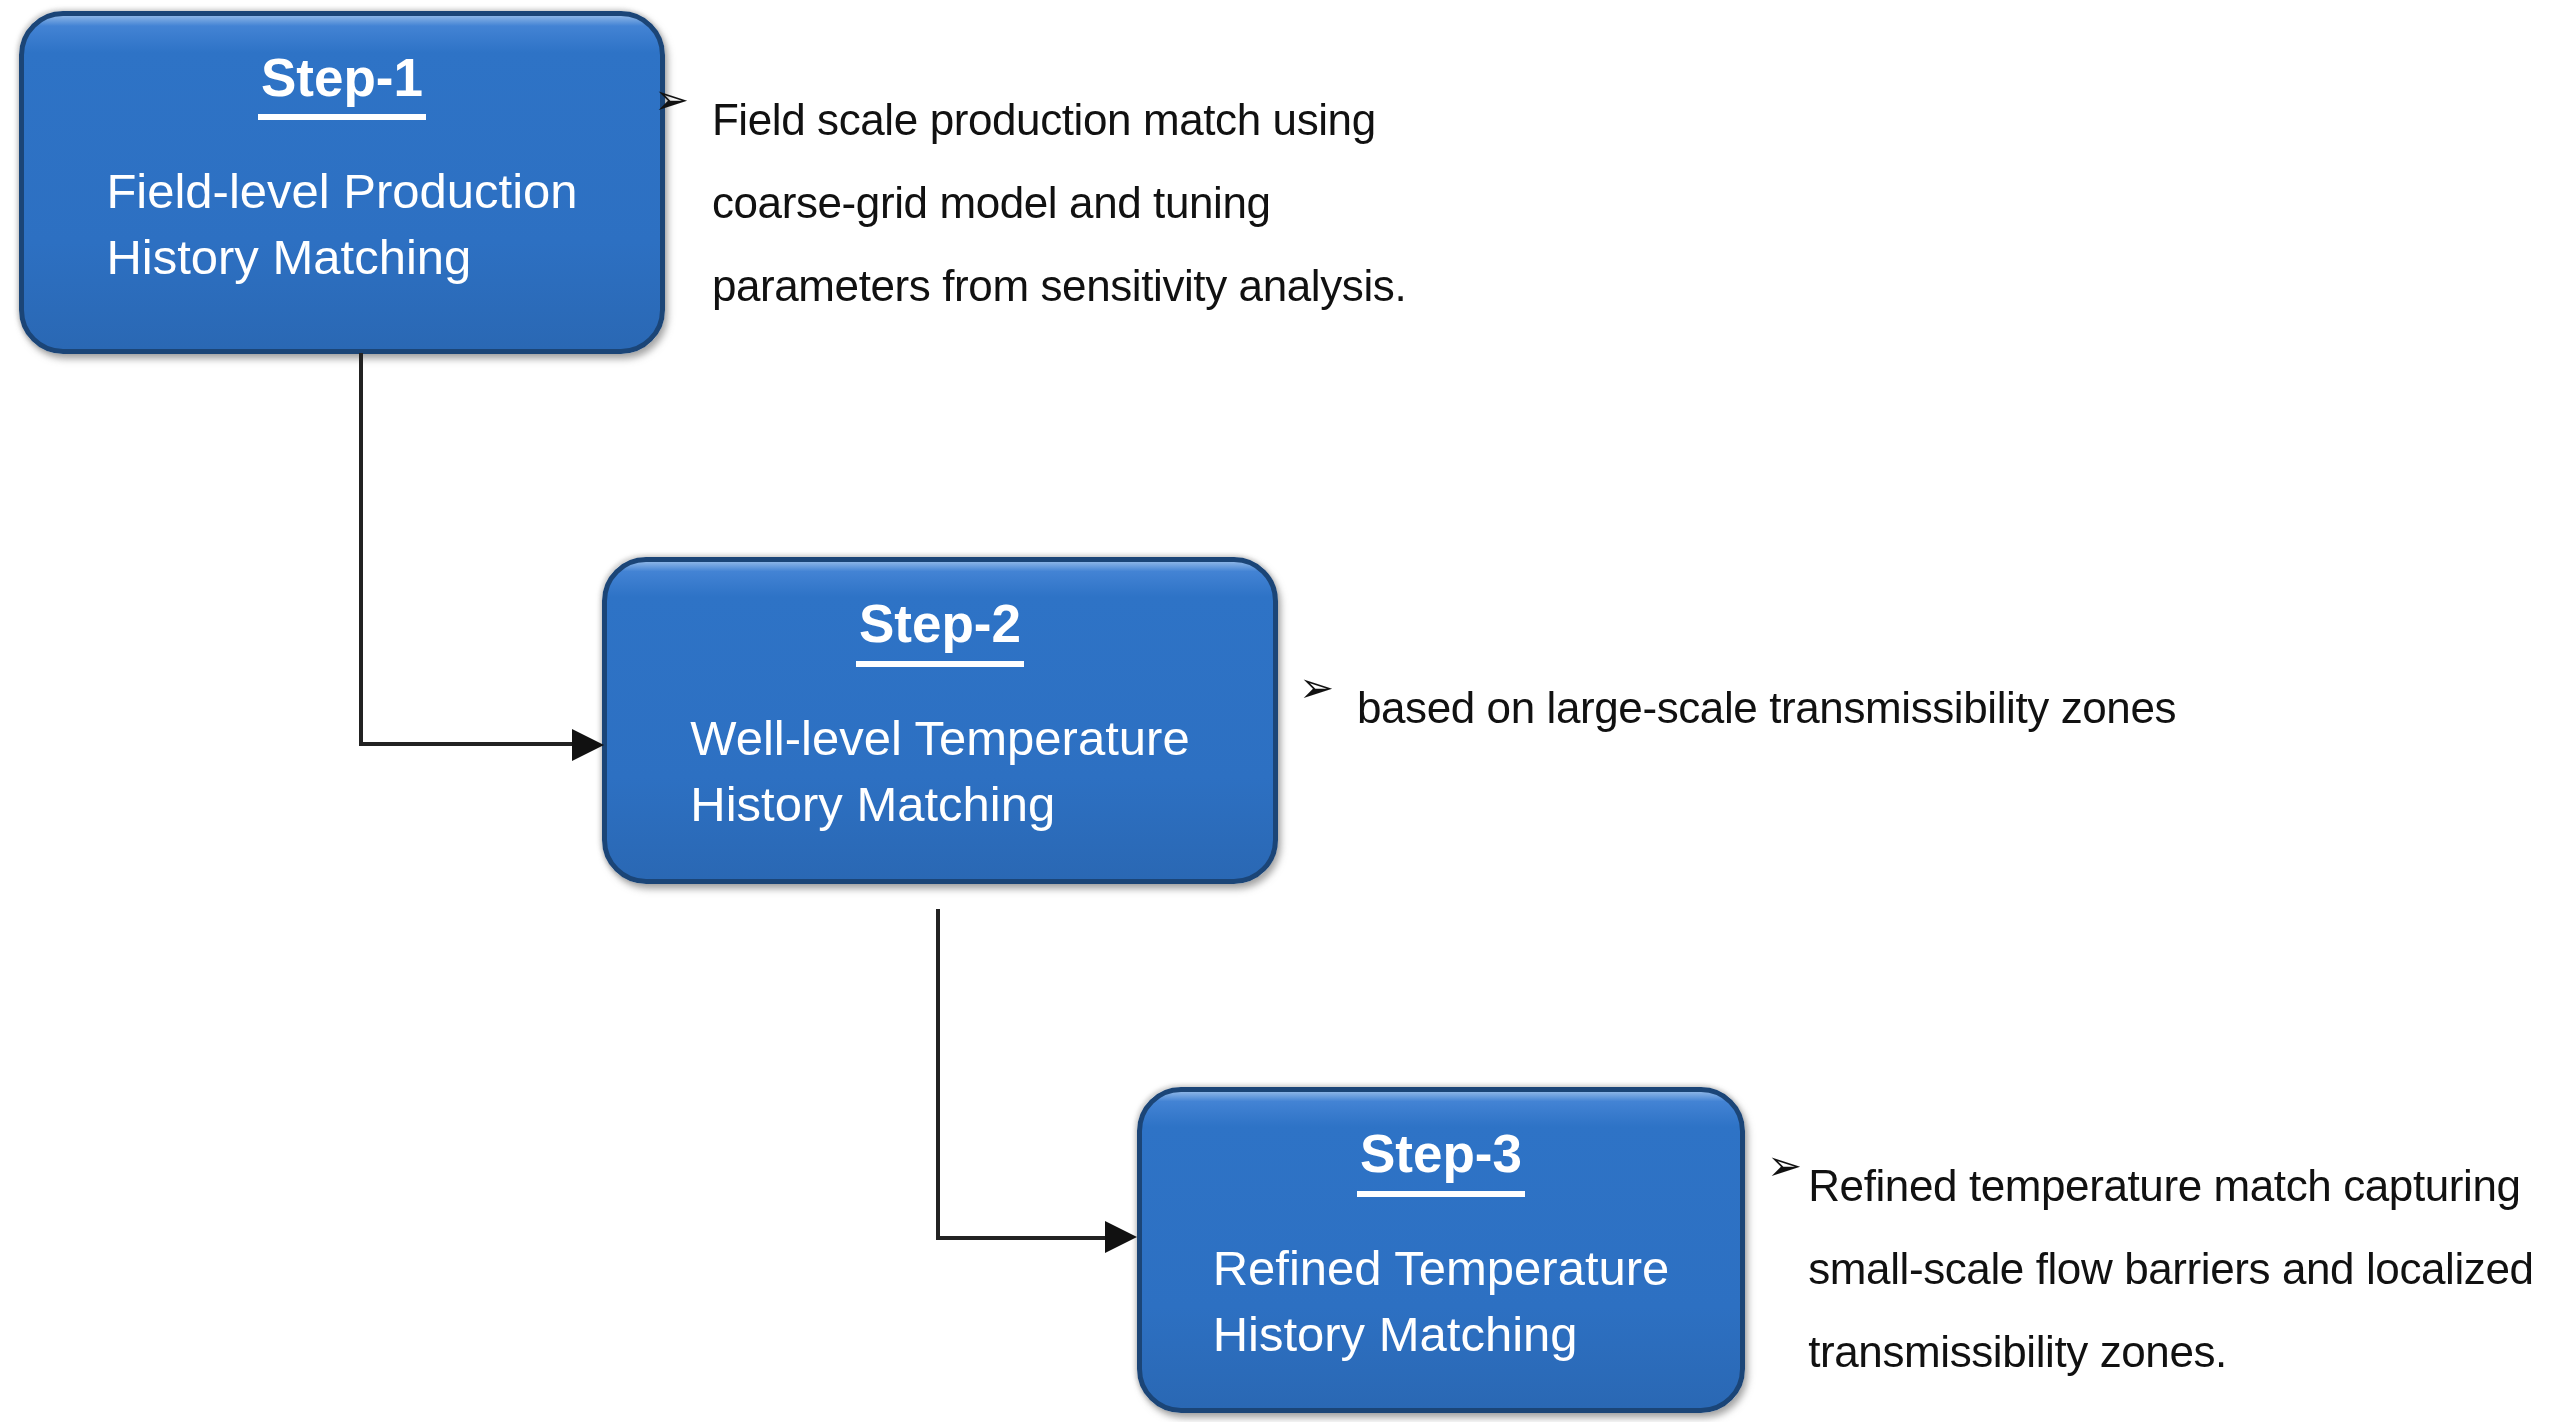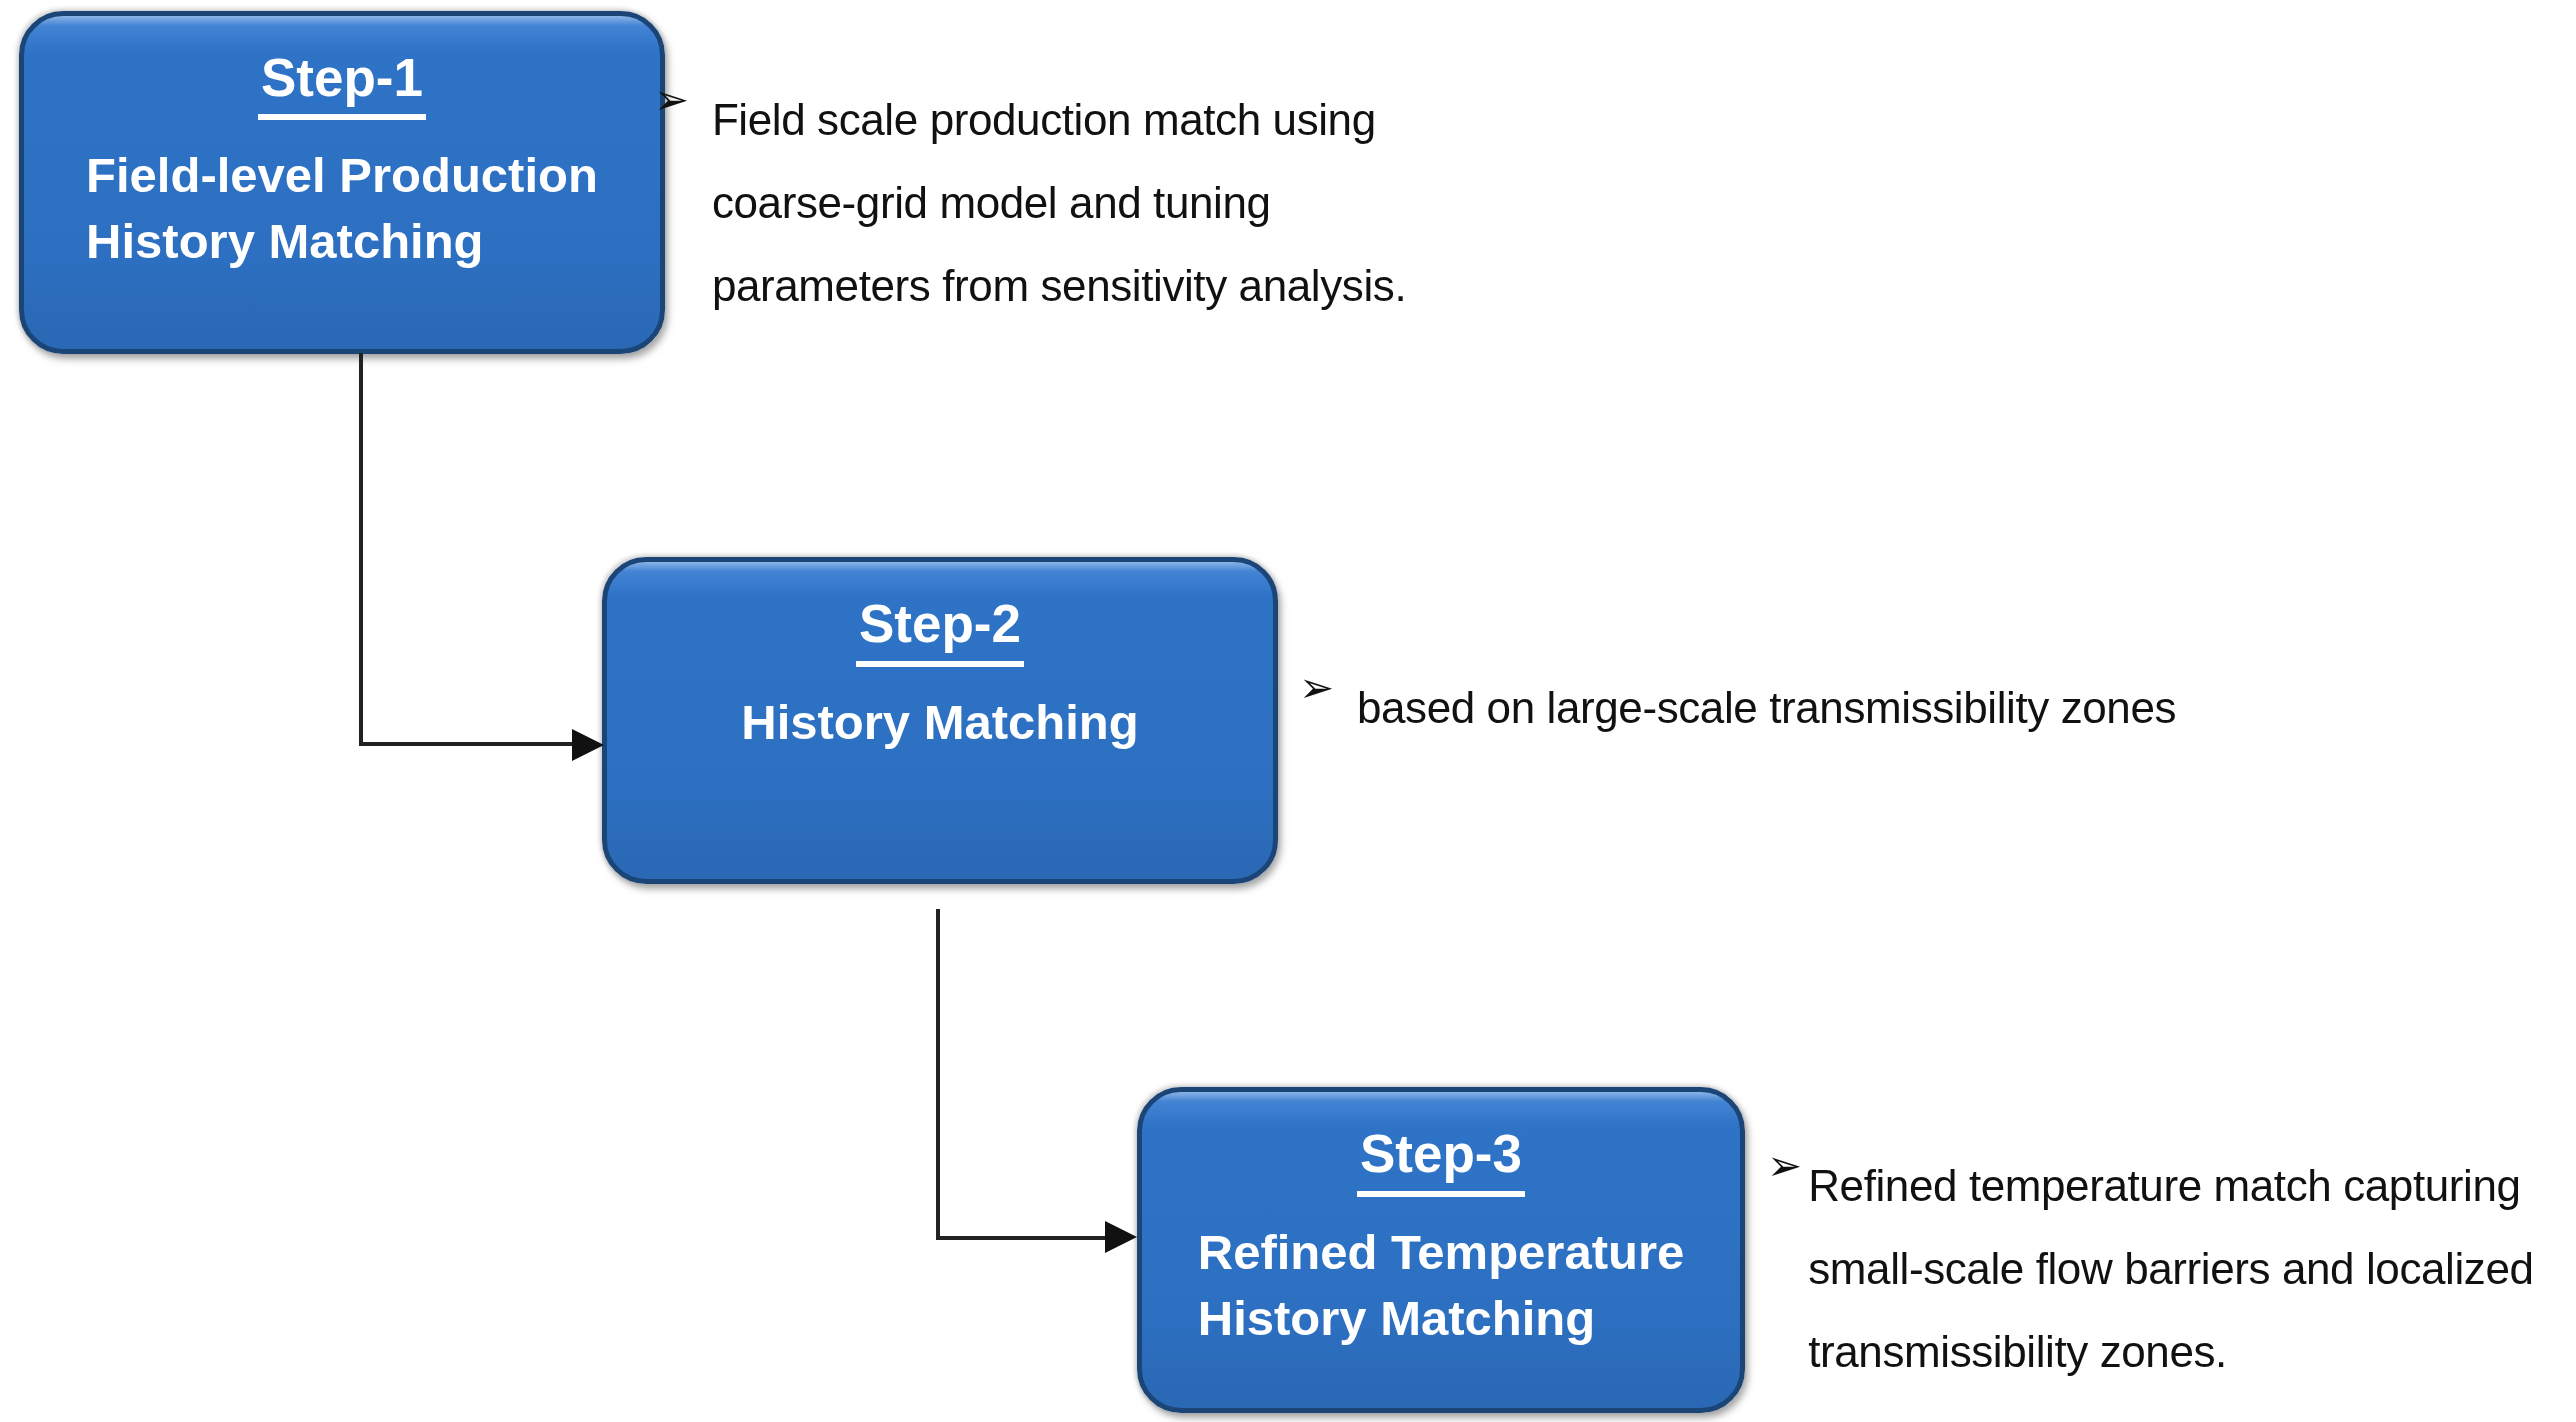--- a/index.html
+++ b/index.html
@@ -49,24 +49,24 @@
     font-size: 53px;
     font-weight: bold;
     line-height: 65px;
   }
   .step-heading .hd {
     display: inline-block;
     border-bottom: 6px solid #ffffff;
     padding: 0 3px 4.5px 3px;
   }
   .step-title {
-    margin-top: 22px;
+    margin-top: 38px;
     font-size: 49px;
     line-height: 66px;
-    font-weight: bold;
+    font-weight: normal;
   }
 
   
   .line-v, .line-h {
     position: absolute;
     background: #222222;
   }
   .arrow-right {
     position: absolute;
     width: 0; height: 0;
@@ -119,20 +119,21 @@
       <div>Field-level Production</div>
       <div>History Matching</div>
     </div>
   </div>
 
   <div class="step-box box-2">
     <div class="step-heading">
       <span class="hd">Step-2</span>
     </div>
     <div class="step-title">
+      <div>Well-level Temperature</div>
       <div>History Matching</div>
     </div>
   </div>
 
   <div class="step-box box-3">
     <div class="step-heading">
       <span class="hd">Step-3</span>
     </div>
     <div class="step-title">
       <div>Refined Temperature</div>

